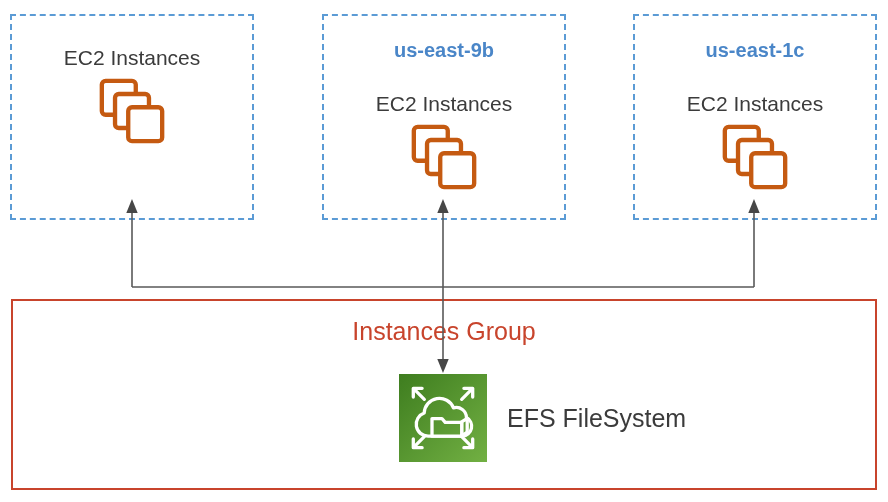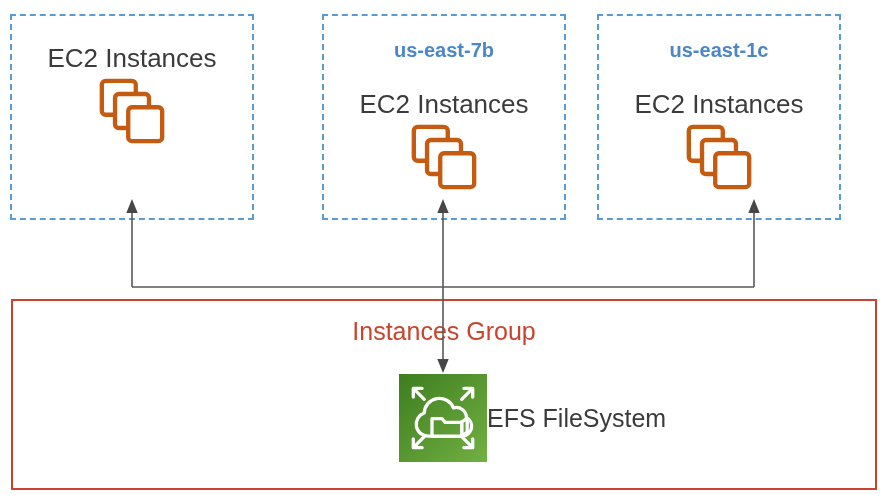--- a/index.html
+++ b/index.html
@@ -24,31 +24,31 @@
   .az-box{
     position:absolute;
     top:14px;
     width:244px;height:206px;
     box-sizing:border-box;
     border:2px dashed var(--az-border);
     text-align:center;
   }
   .az-box.z0{left:10px;}
   .az-box.z1{left:322px;}
-  .az-box.z2{left:597px;}
+  .az-box.z2{left:633px;}
   .az-name{
     margin-top:22px;
     font-size:20px;
     line-height:24px;
     color:var(--az-name);
     font-weight:600;
   }
   .az-service{
     margin-top:30px;
-    font-size:26px;
+    font-size:21px;
     line-height:24px;
     color:var(--body-text);
   }
   .ec2-icon{
     width:66px;height:66px;
     margin-top:8px;
     display:inline-block;
   }
   .ec2-sq{fill:#ffffff;stroke:var(--ec2-orange);stroke-width:4.6;}
   
@@ -65,21 +65,21 @@
     width:866px;
     text-align:center;
     font-size:25px;
     line-height:28px;
     color:var(--security-red);
   }
   
   .efs-row{
     position:absolute;
     left:399px;top:374px;
-    display:flex;align-items:center;
+    display:flex;align-items:center;gap:20px;
   }
   .efs-icon{width:88px;height:88px;display:block;flex:0 0 auto;}
   .efs-line{fill:none;stroke:#ffffff;stroke-width:3;stroke-linecap:round;stroke-linejoin:round;}
   .efs-folder{fill:url(#efs-grad);stroke:#ffffff;stroke-width:3;stroke-linejoin:round;}
   .grad-start{stop-color:var(--efs-green-dark);}
   .grad-end{stop-color:var(--efs-green-light);}
   .efs-label{
     font-size:25px;
     color:var(--body-text);
     white-space:nowrap;
@@ -102,21 +102,21 @@
   <div class="az-box z0">
     <div class="az-service">EC2 Instances</div>
     <svg class="ec2-icon" viewBox="0 0 70 70" aria-hidden="true">
       <rect class="ec2-sq" x="3" y="3" width="36" height="36" rx="4"></rect>
       <rect class="ec2-sq" x="17" y="17" width="36" height="36" rx="4"></rect>
       <rect class="ec2-sq" x="31" y="31" width="36" height="36" rx="4"></rect>
     </svg>
   </div>
 
   <div class="az-box z1">
-    <div class="az-name">us-east-7b</div>
+    <div class="az-name">us-east-9b</div>
     <div class="az-service">EC2 Instances</div>
     <svg class="ec2-icon" viewBox="0 0 70 70" aria-hidden="true">
       <rect class="ec2-sq" x="3" y="3" width="36" height="36" rx="4"></rect>
       <rect class="ec2-sq" x="17" y="17" width="36" height="36" rx="4"></rect>
       <rect class="ec2-sq" x="31" y="31" width="36" height="36" rx="4"></rect>
     </svg>
   </div>
 
   <div class="az-box z2">
     <div class="az-name">us-east-1c</div>

